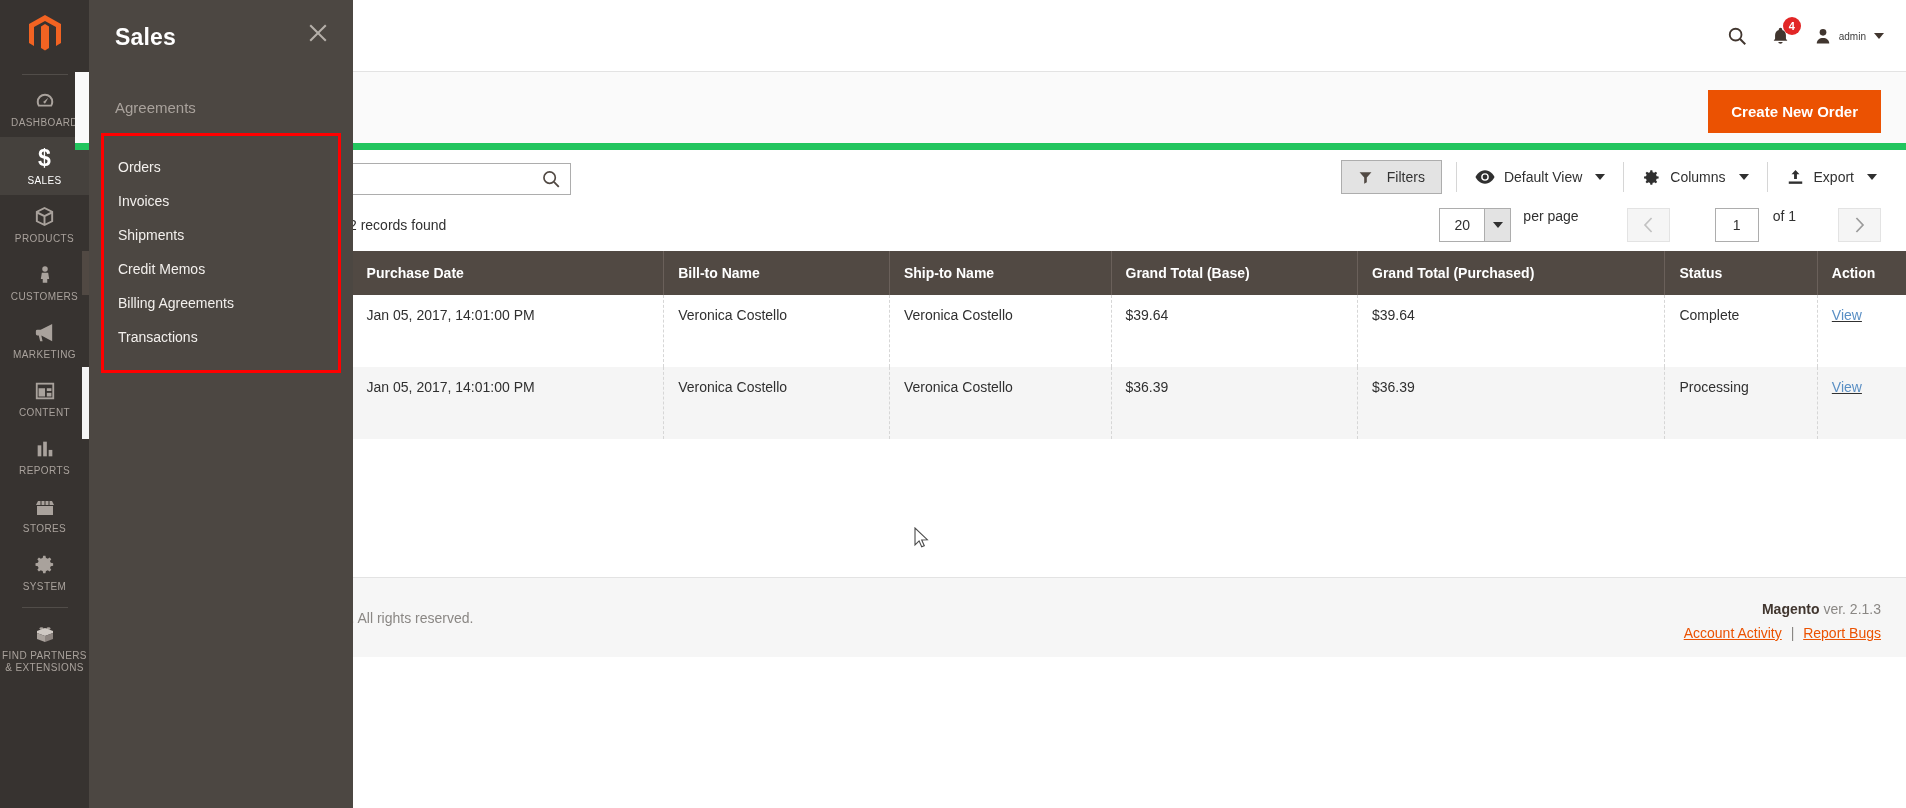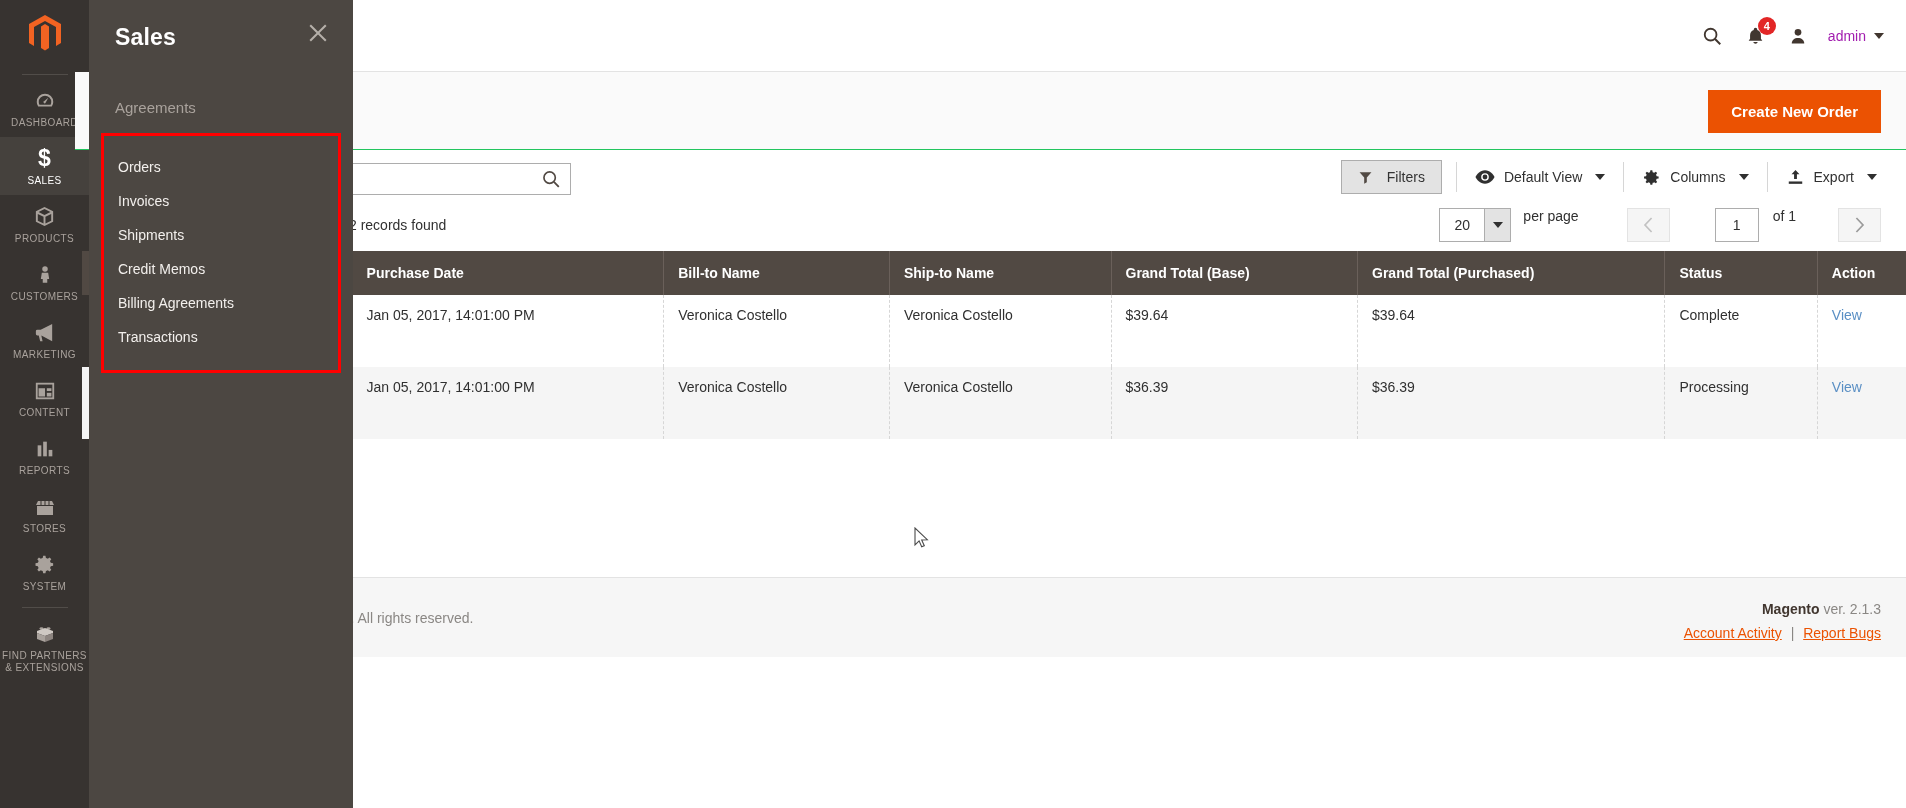--- a/index.html
+++ b/index.html
@@ -75,31 +75,31 @@
     position: absolute; right: 22px; top: 0; height: 72px;
     display: flex; align-items: center; gap: 22px;
   }
   .hdr-btn { display:flex; align-items:center; cursor:pointer; position:relative; }
   .bell-badge {
     position: absolute; left: 13px; top: -8px;
     min-width: 18px; height: 18px; padding: 0 4px; border-radius: 9px;
     background: #e22626; color: #fff; font-size: 11px; font-weight: bold;
     display: flex; align-items: center; justify-content: center;
   }
-  .admin-name { font-size: 14px; color: #a21caf; margin-left: 20px; }
+  .admin-name { font-size: 10px; color: #404040; margin-left: 6px; }
   .caret-dn {
     width: 0; height: 0; margin-left: 8px;
     border-left: 5px solid transparent; border-right: 5px solid transparent;
     border-top: 6px solid #41362f;
   }
 
   
   #titlebar {
     position: absolute; left: 75px; top: 72px; right: 0; height: 78px;
-    background: #fafafa; border-bottom: 1px solid #22c55e;
+    background: #fafafa; border-bottom: 7px solid #22c55e;
   }
   #btn-create {
     position: absolute; right: 25px; top: 18px;
     background: #eb5202; color: #ffffff; border: 1px solid #eb5202;
     font-size: 15px; font-weight: bold; padding: 12px 22px;
     cursor: pointer; font-family: "Liberation Sans", sans-serif;
   }
 
   
   #toolbar {
@@ -175,21 +175,21 @@
   table.data-grid thead th {
     background: #514943; color: #ffffff; font-size: 14px; font-weight: bold;
     text-align: left; padding: 14px 12px 14px 14px;
     border-right: 1px solid #6a605a; white-space: nowrap;
   }
   table.data-grid thead th:last-child { border-right: 0; }
   table.data-grid tbody td {
     font-size: 14px; color: #303030; padding: 12px 12px 12px 14px;
     border-right: 1px dashed #d6d6d6; vertical-align: top; line-height: 16px;
   }
-  table.data-grid tbody td:last-child { border-right: 0; }
+  table.data-grid tbody td:last-child { border-right: 0; text-decoration: underline; }
   table.data-grid tbody tr.alt td { background: #f5f5f5; }
   table.data-grid tbody tr td { height: 62px; }
   .link-view { color: #5a8fc4; cursor: pointer; }
   .pp-lines div { white-space: nowrap; }
 
   
   #footer {
     position: absolute; left: 89px; top: 577px; right: 0; height: 80px;
     background: #f6f6f6; border-top: 1px solid #e3e3e3;
   }

